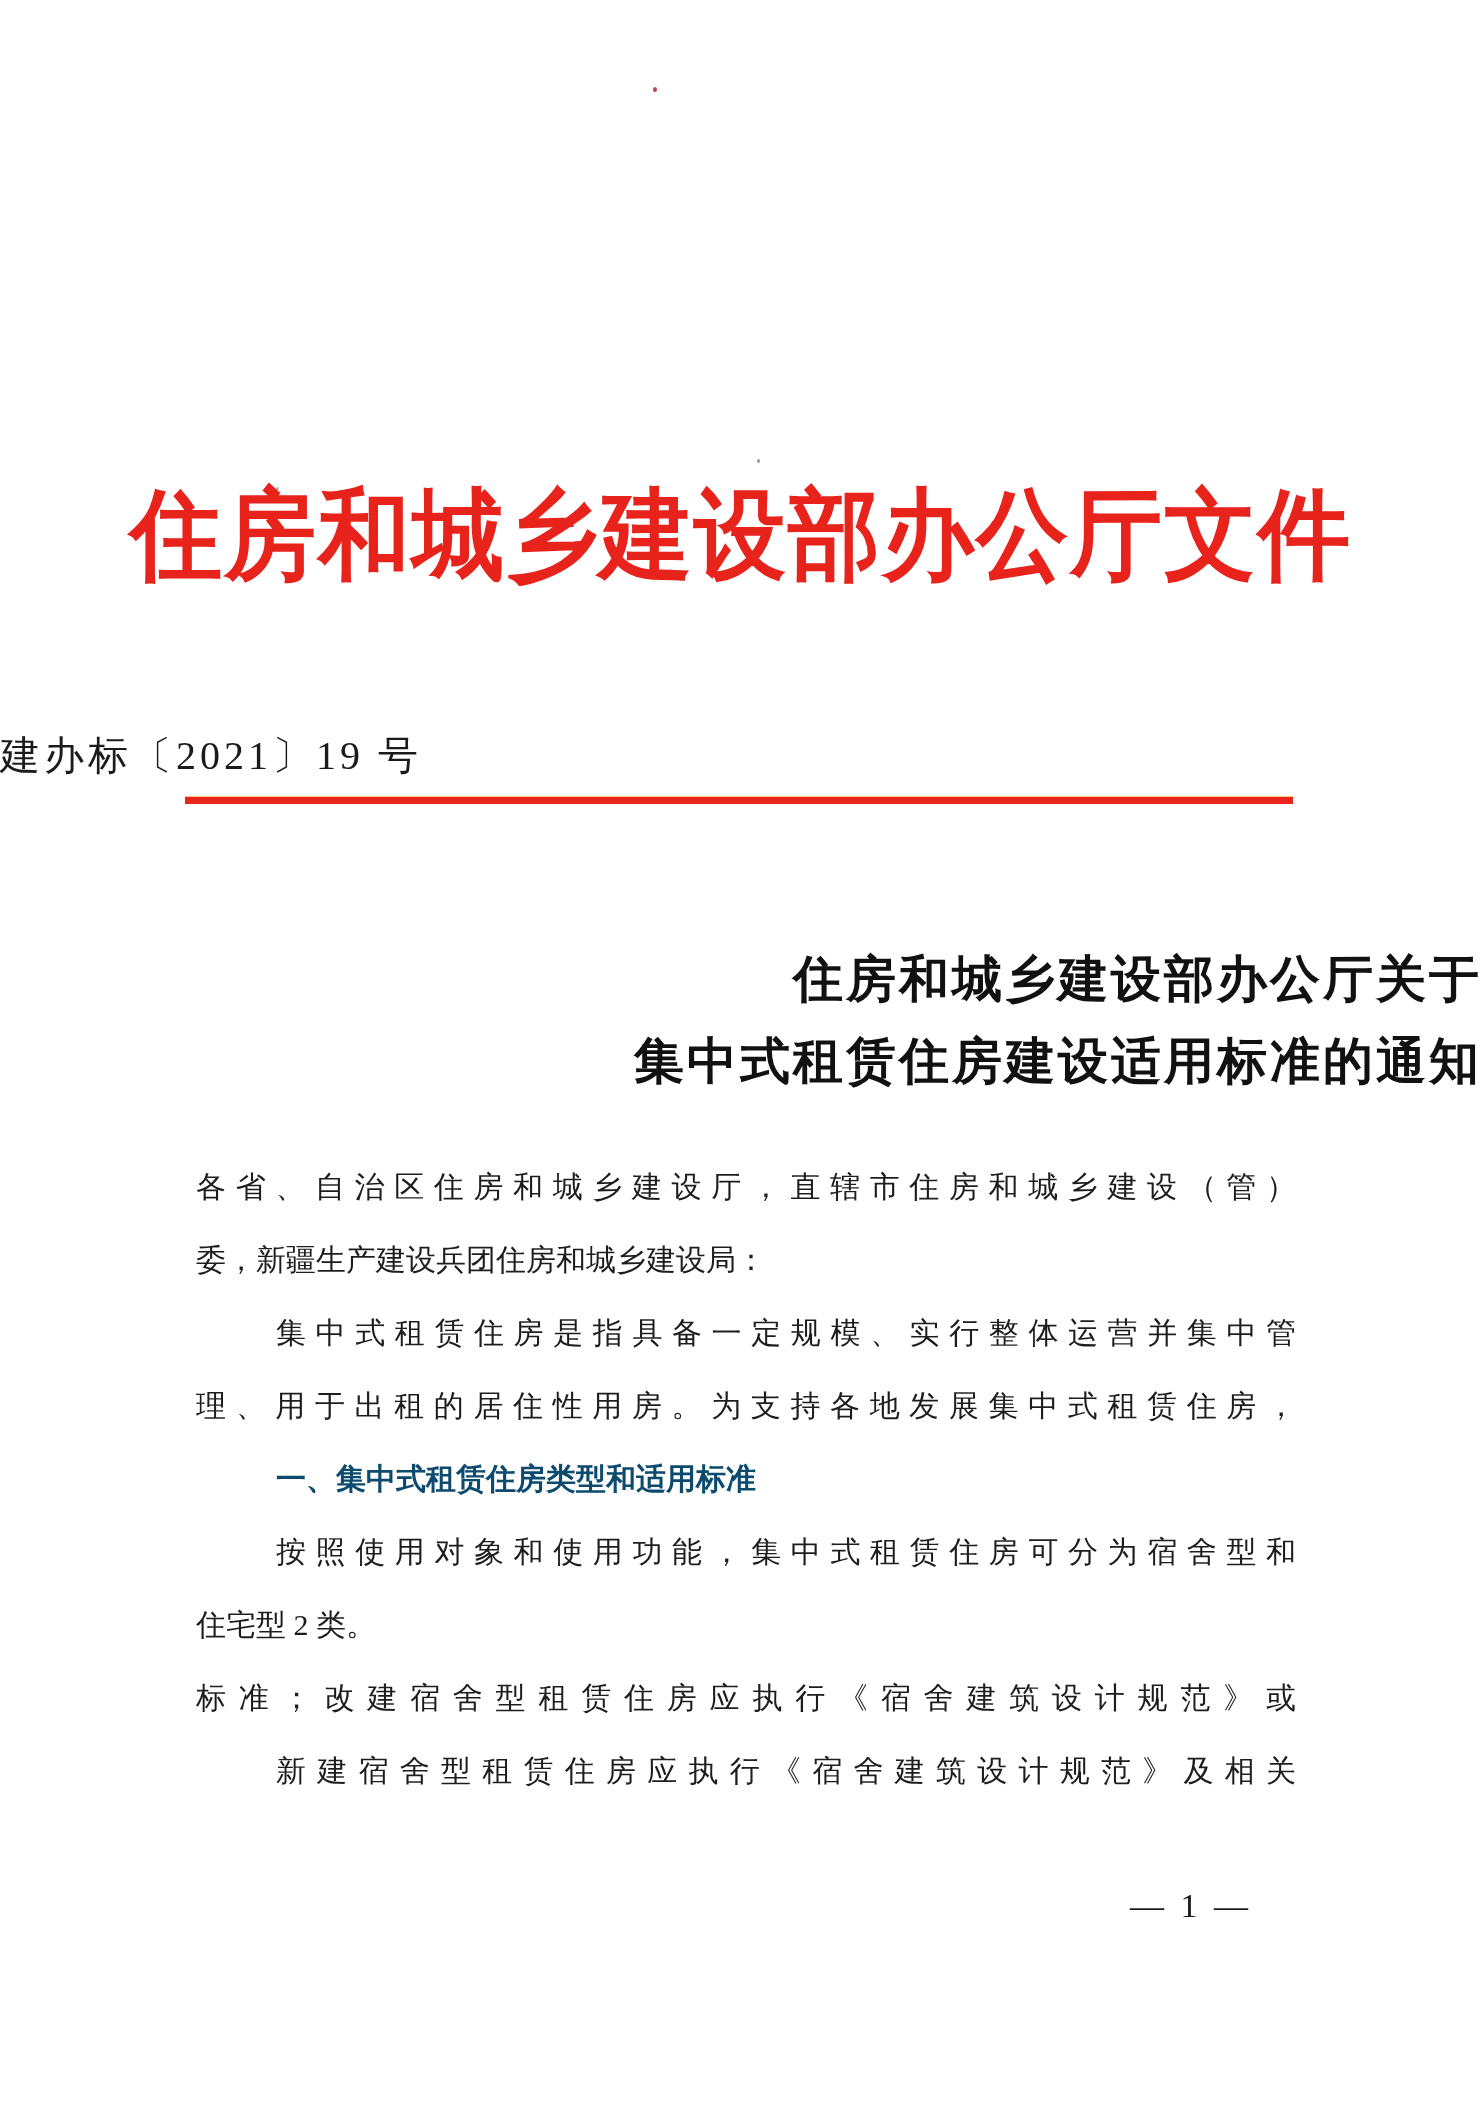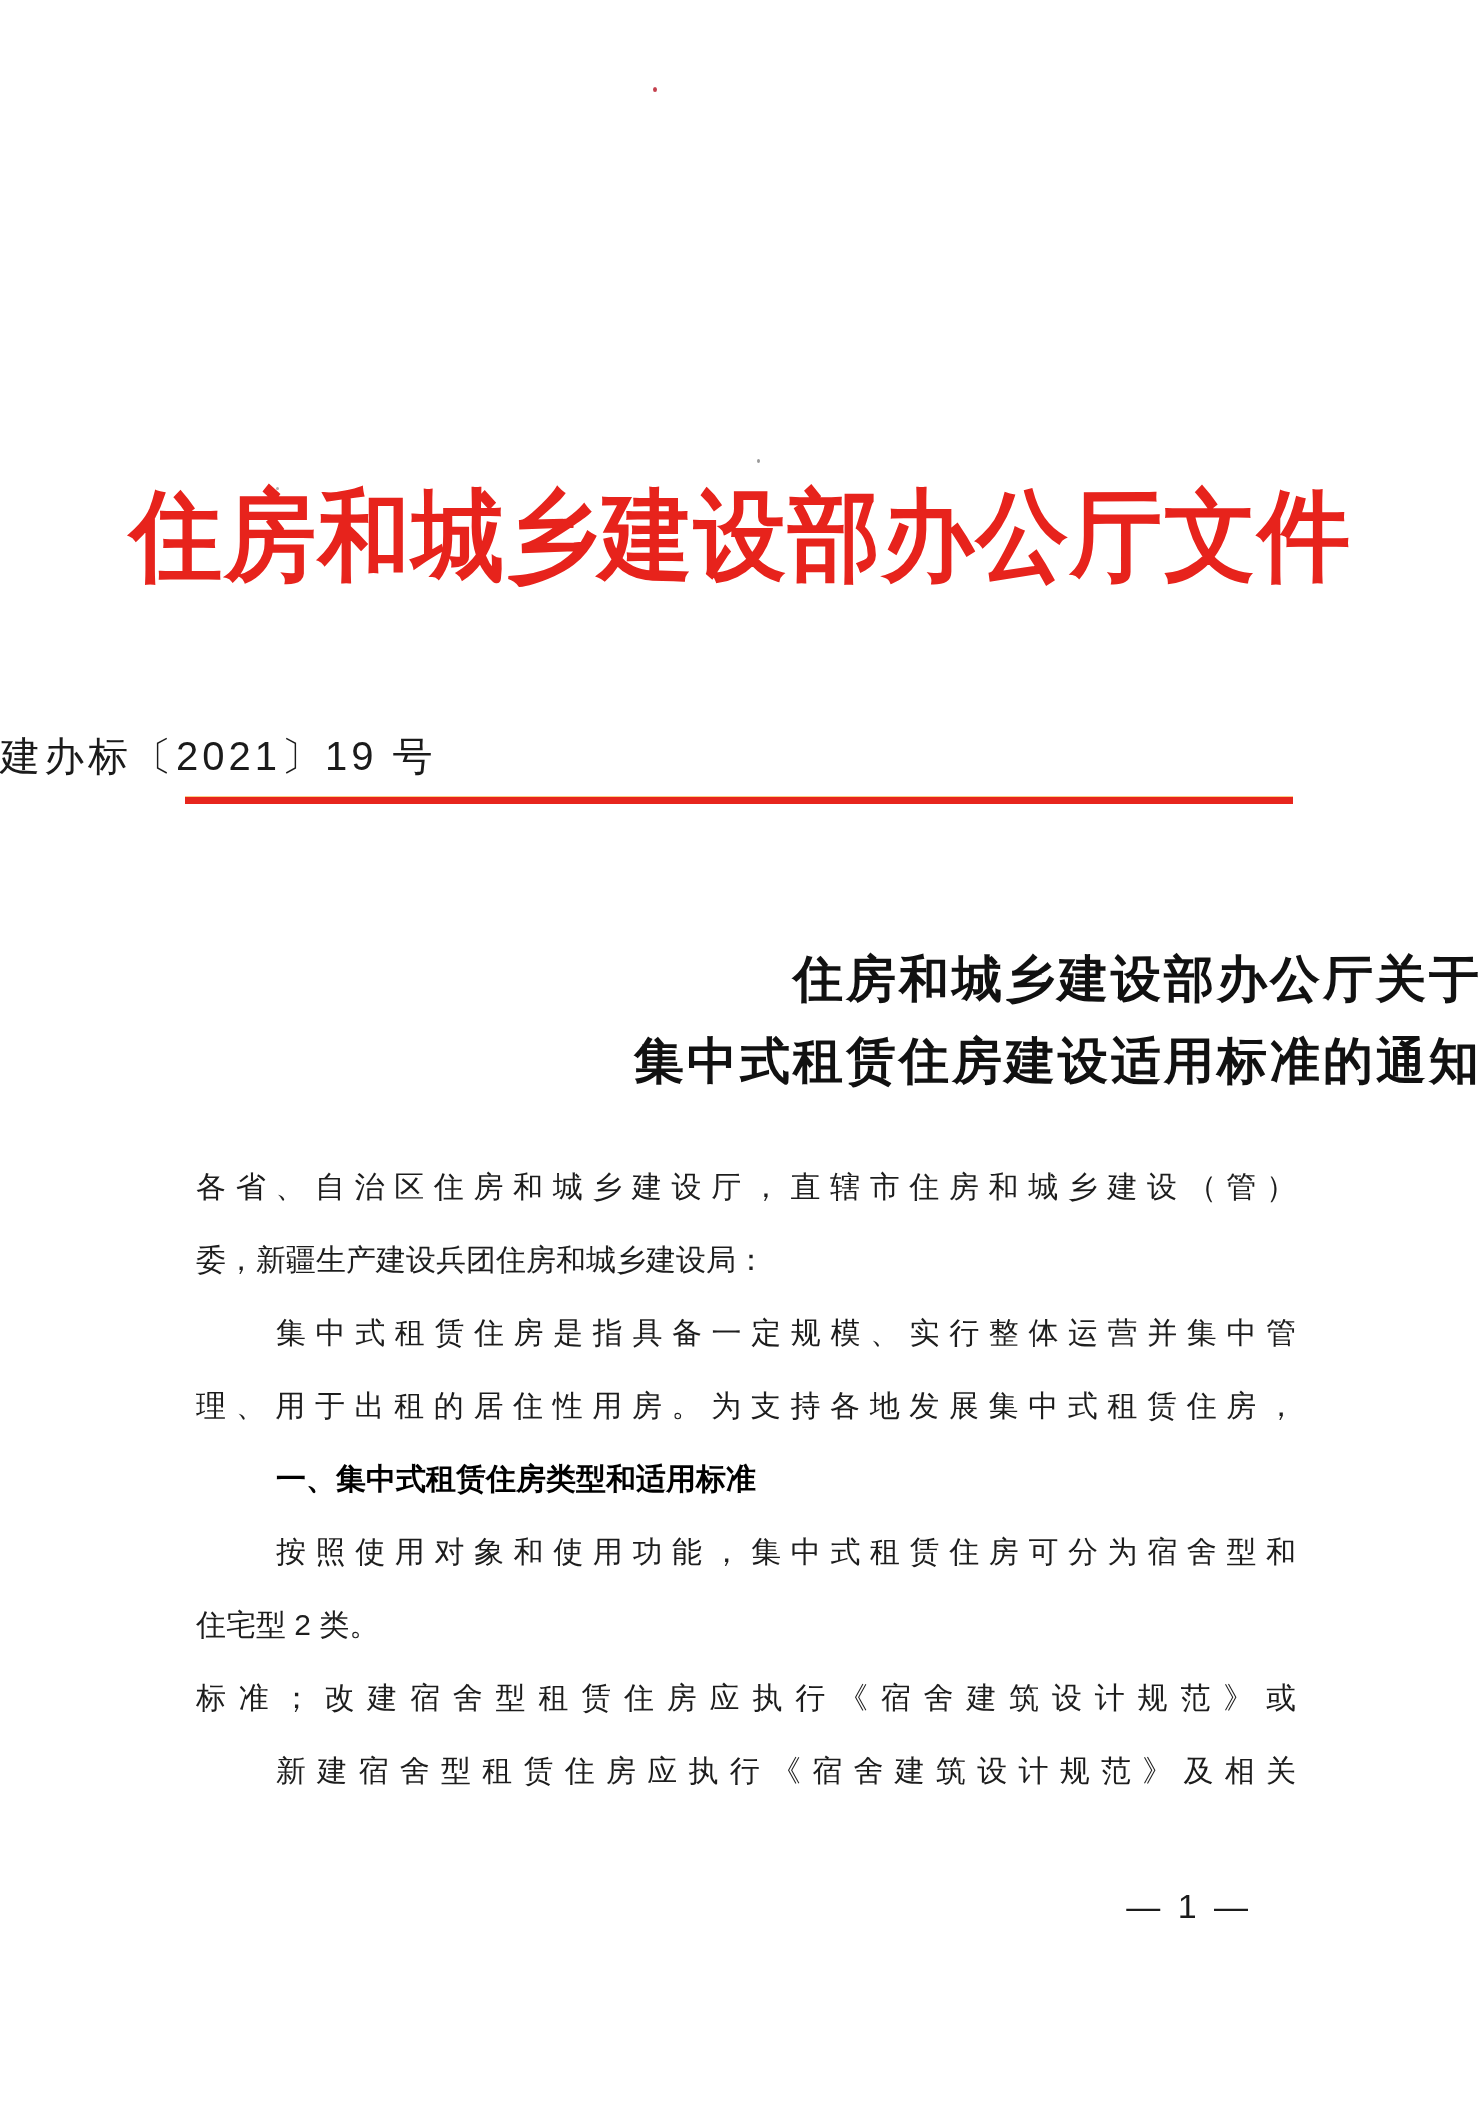--- a/index.html
+++ b/index.html
@@ -6,21 +6,21 @@
     margin: 0;
     padding: 0;
     background: #ffffff;
   }
   .page {
     position: relative;
     width: 1482px;
     height: 2098px;
     background: #ffffff;
     overflow: hidden;
-    font-family: Liberation Sans, sans-serif;
+    font-family: Liberation Serif, serif;
     color: #1f1f1f;
   }
 
   
   .letterhead {
     position: absolute;
     top: 486px;
     left: 0;
     right: 0;
     margin: 0;
@@ -93,21 +93,21 @@
   .line.fill {
     text-align: justify;
     text-align-last: justify;
     text-justify: inter-ideograph;
   }
   .line.indent {
     padding-left: 80px;
   }
   .line.bold {
     font-weight: 700;
-    color: #000000;
+    color: #0c4a6e;
   }
 
   
   .page-number {
     position: absolute;
     top: 1886px;
     right: 230px;
     font-size: 34px;
     line-height: 40px;
     letter-spacing: 4px;

